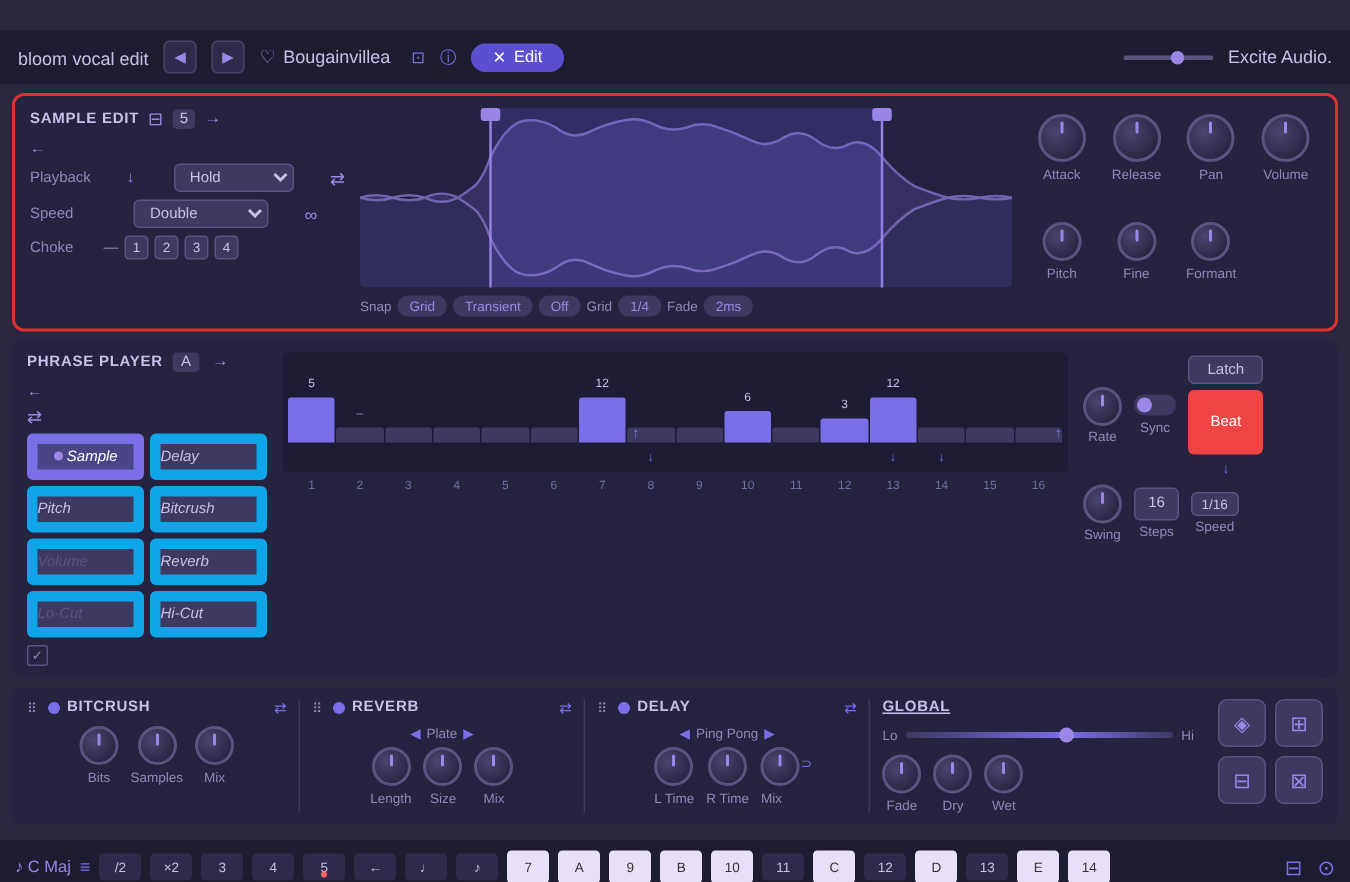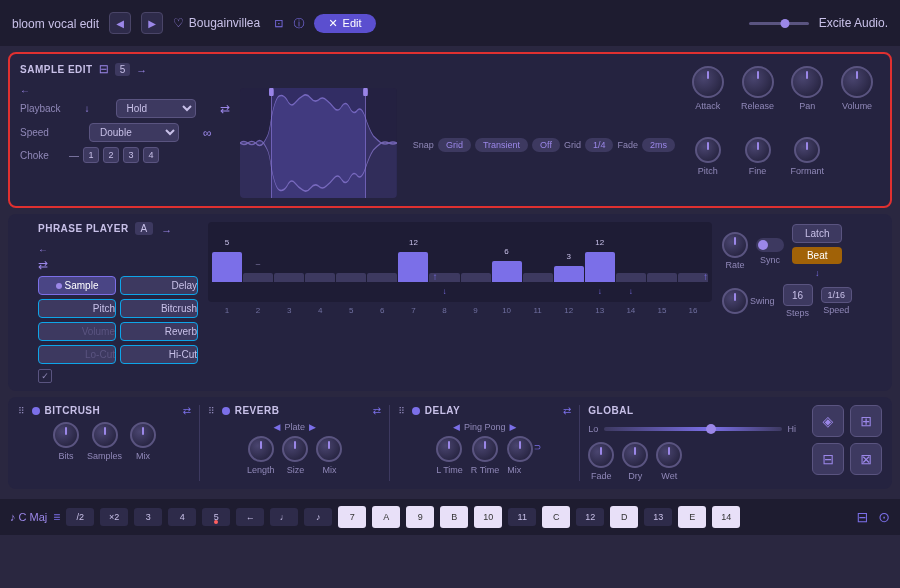--- a/index.html
+++ b/index.html
@@ -8,26 +8,27 @@
       height: 588px;
       background: #2a2740;
       font-family: 'Segoe UI', Arial, sans-serif;
       font-size: 11px;
       color: #c8c0e8;
       overflow: hidden;
     }
 
     
     .top-bar {
-      height: 46px;
+      height: 36px;
       background: #1e1c30;
       display: flex;
       align-items: center;
       padding: 16px 12px;
       gap: 10px;
+      margin-top: 20px;
     }
     .top-bar .logo { color: #9b87e8; font-weight: bold; font-size: 13px; }
     .top-bar .logo span { color: #c8c0e8; font-weight: normal; font-size: 12px; }
     .top-nav-btn {
       width: 22px; height: 22px;
       background: #2e2b4a;
       border: 1px solid #4a4568;
       border-radius: 4px;
       color: #9b87e8;
       cursor: pointer;
@@ -202,21 +203,20 @@
     .phrase-section {
       background: #252340;
       border-radius: 8px;
       padding: 8px 10px;
       display: flex;
       gap: 10px;
     }
     .pp-left {
       width: 160px;
       flex-shrink: 0;
-      margin-left: 20px;
     }
     .pp-header {
       display: flex; align-items: center; gap: 6px; margin-bottom: 8px;
     }
     .pp-title { font-size: 10px; font-weight: bold; color: #c8c0e8; letter-spacing: 0.5px; }
     .pp-badge {
       background: #3d3960;
       border-radius: 3px;
       padding: 1px 6px;
       font-size: 10px;
@@ -224,27 +224,28 @@
     }
 
     .pp-grid {
       display: grid;
       grid-template-columns: 1fr 1fr;
       gap: 4px;
       margin-bottom: 5px;
     }
     .pp-btn {
       background: #3d3960;
-      border: 1px solid #0ea5e9;
+      border: 7px solid #0ea5e9;
       border-radius: 4px;
       color: #c8c0e8;
       padding: 3px 0;
       font-size: 10px;
-      text-align: right;
-      cursor: pointer;
+      text-align: left;
+      cursor: pointer;
+      font-style: italic;
     }
     .pp-btn.active {
       background: #4a4585;
       border-color: #7b6fe8;
       color: #fff;
     }
     .pp-btn.power {
       display: flex; align-items: center; justify-content: center; gap: 3px;
     }
     .power-dot { width: 6px; height: 6px; border-radius: 50%; background: #9b87e8; }
@@ -300,35 +301,35 @@
       background: #3d3960;
       border: 1px solid #5a5480;
       border-radius: 4px;
       color: #c8c0e8;
       padding: 3px 12px;
       font-size: 10px;
       cursor: pointer;
       white-space: nowrap;
     }
     .beat-btn {
-      background: #a16207;
+      background: #ef4444;
       border: none;
       border-radius: 4px;
       color: #fff;
-      padding: 3px 10px;
+      padding: 16px 10px;
       font-size: 10px;
       cursor: pointer;
     }
     .pp-right-bottom {
       display: flex;
       align-items: center;
       gap: 8px;
     }
     .swing-group {
-      display: flex; flex-direction: row; align-items: center; gap: 2px;
+      display: flex; flex-direction: column; align-items: center; gap: 2px;
     }
     .steps-box {
       background: #3d3960;
       border: 1px solid #5a5480;
       border-radius: 4px;
       width: 30px; height: 22px;
       display: flex; align-items: center; justify-content: center;
       font-size: 10px; color: #c8c0e8;
     }
     .retrig-box {
@@ -380,21 +381,21 @@
     
     .global-block {
       flex: 1.2;
       padding: 0 8px;
       display: flex;
       flex-direction: column;
       gap: 4px;
     }
     .global-header {
       font-size: 10px; font-weight: bold; color: #c8c0e8;
-      letter-spacing: 0.5px; margin-bottom: 4px;
+      letter-spacing: 0.5px; margin-bottom: 4px; text-decoration: underline;
     }
     .global-slider-row {
       display: flex; align-items: center; gap: 6px;
       font-size: 9px; color: #9088b8;
       margin-bottom: 4px;
     }
     .global-slider {
       flex: 1;
       height: 4px;
       background: linear-gradient(to right, #3d3960 0%, #7b6fe8 60%, #3d3960 100%);
@@ -532,21 +533,21 @@
       <div class="choke-row">
         <span class="choke-label">Choke</span>
         <span class="choke-dash">—</span>
         <div class="choke-btn">1</div>
         <div class="choke-btn">2</div>
         <div class="choke-btn">3</div>
         <div class="choke-btn">4</div>
       </div>
     </div>
 
-    <div style="flex:1;display:flex;gap:16px;margin-top:26px;">
+    <div style="flex:1;display:flex;flex-direction:column;gap:1px;">
       <div class="se-waveform">
         <svg class="waveform-svg" viewBox="0 0 400 110" preserveAspectRatio="none">
 
           <rect x="80" y="0" width="240" height="110" fill="#5b4fcf" opacity="0.25"></rect>
           <line x1="80" y1="0" x2="80" y2="110" stroke="#9b87e8" stroke-width="1.5"></line>
           <line x1="320" y1="0" x2="320" y2="110" stroke="#9b87e8" stroke-width="1.5"></line>
 
           <rect x="74" y="0" width="12" height="8" fill="#9b87e8" rx="2"></rect>
           <rect x="314" y="0" width="12" height="8" fill="#9b87e8" rx="2"></rect>
 

